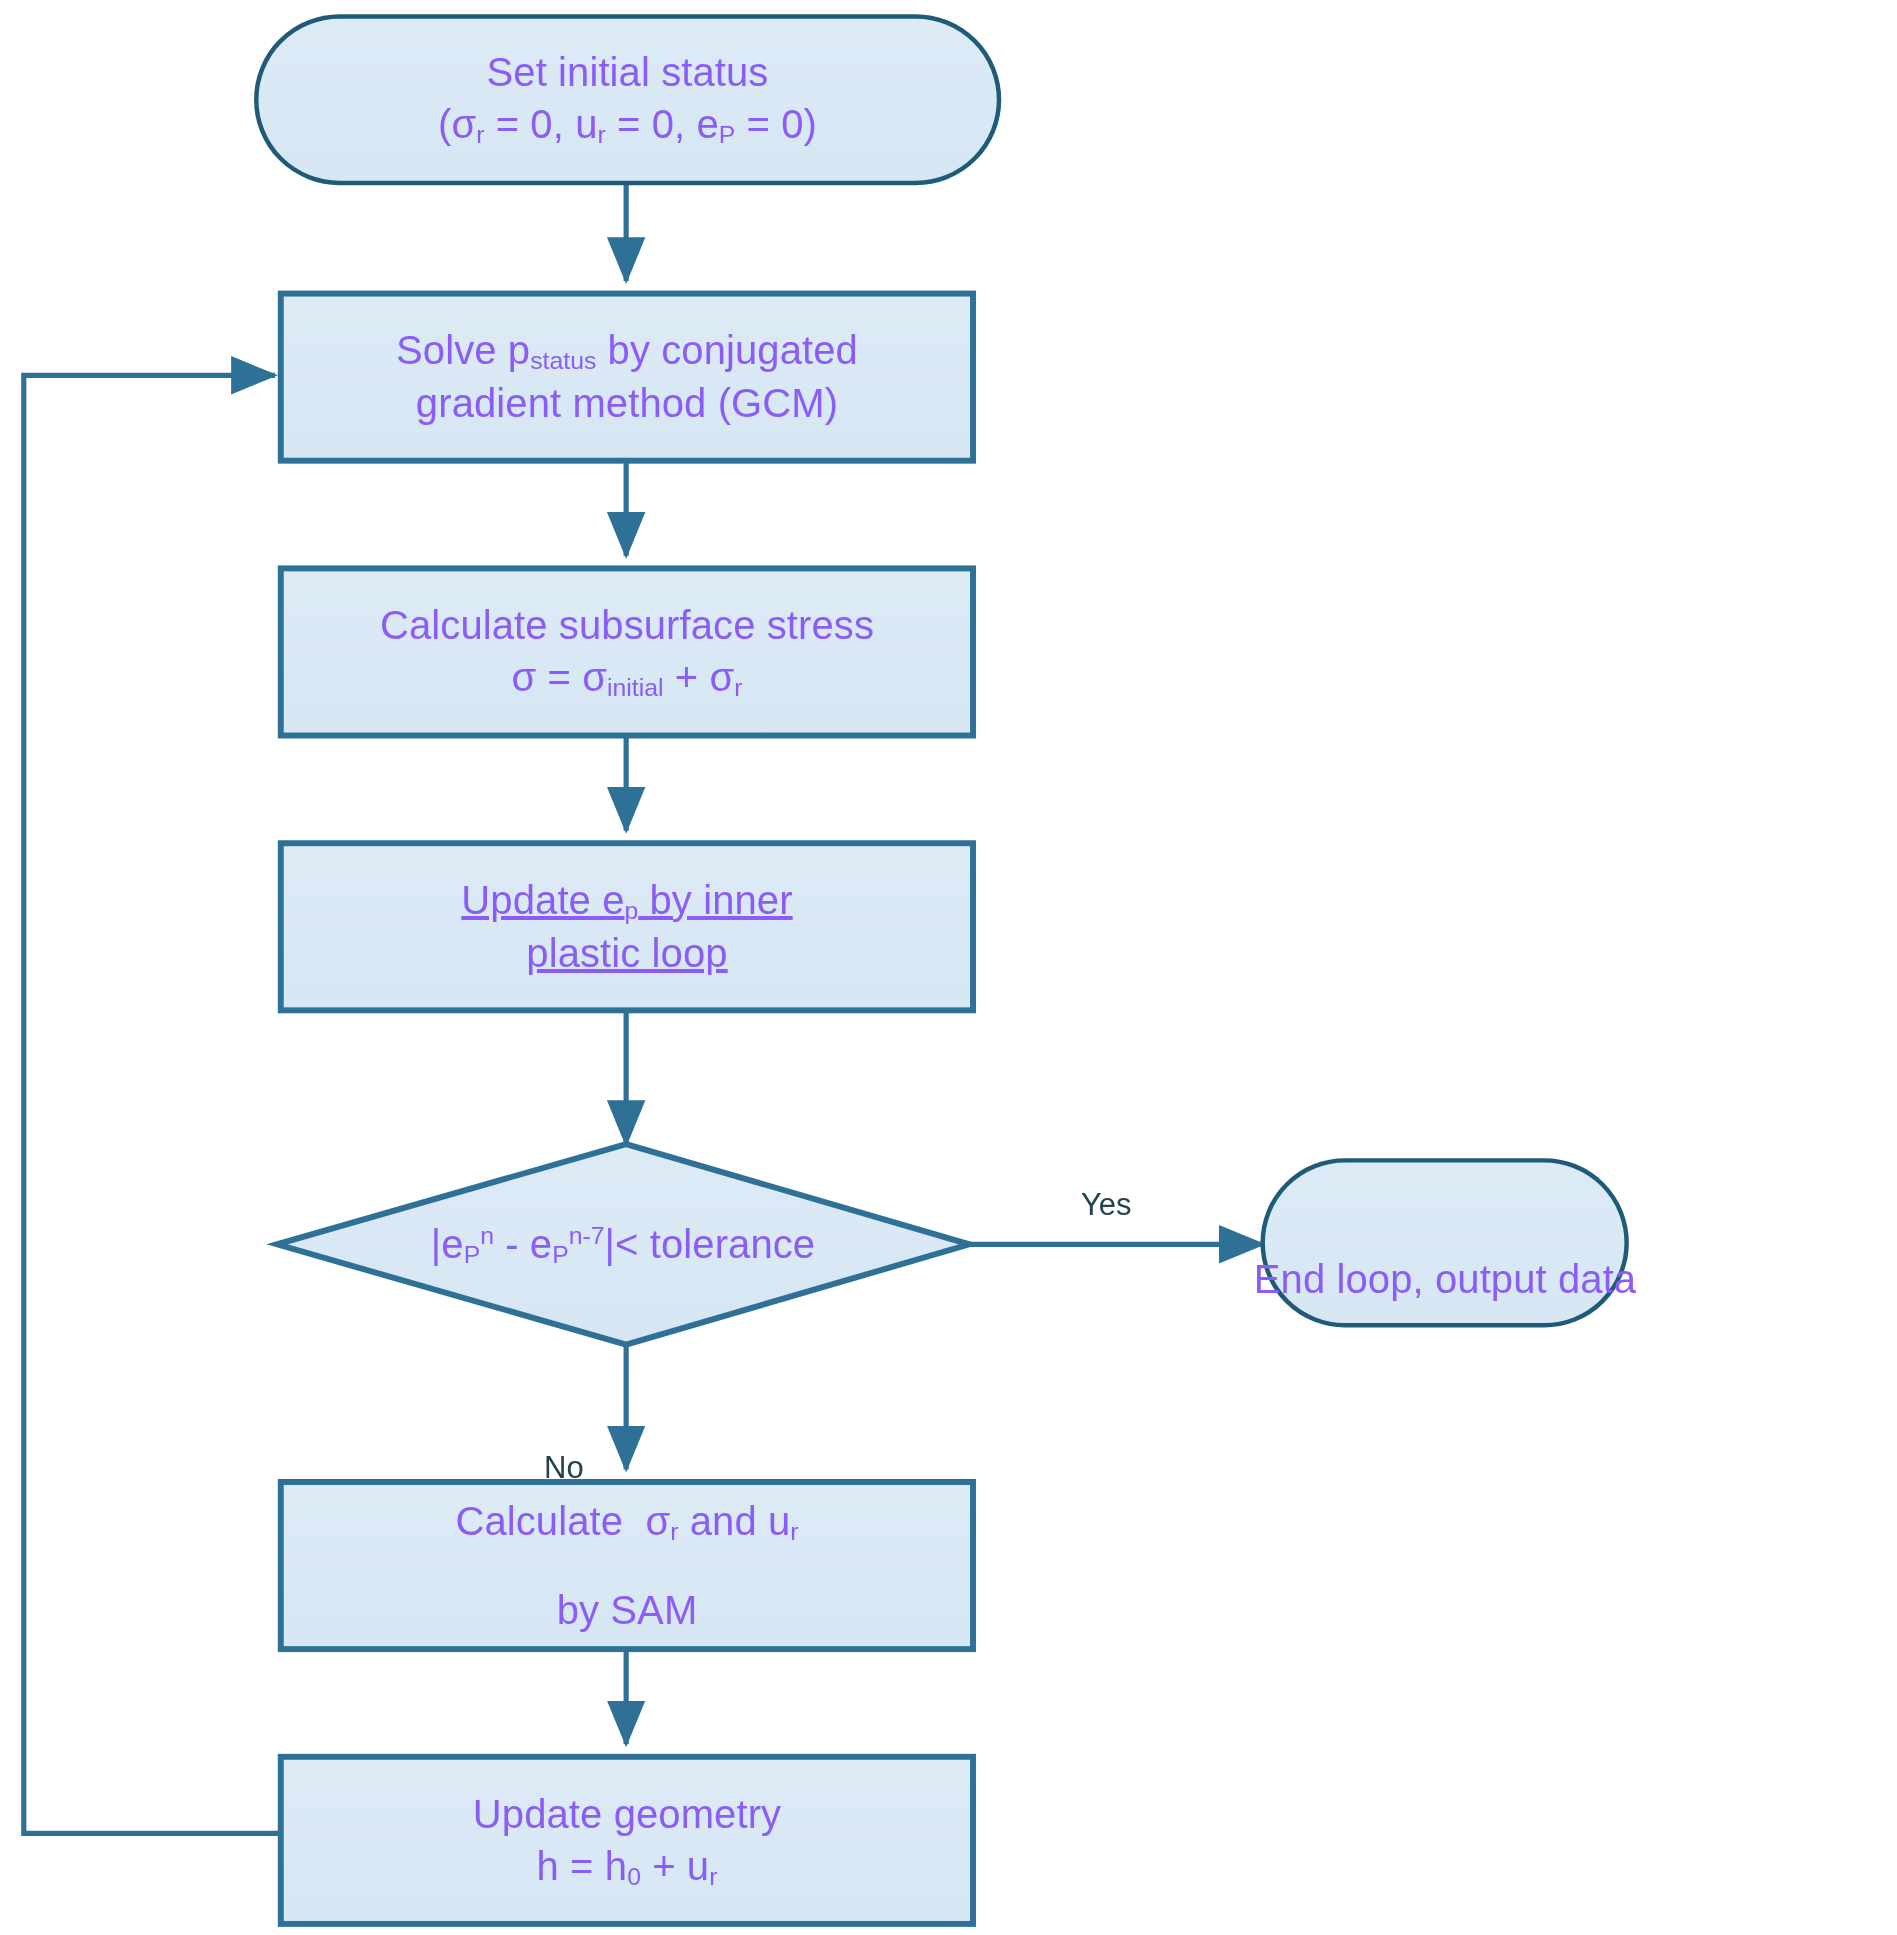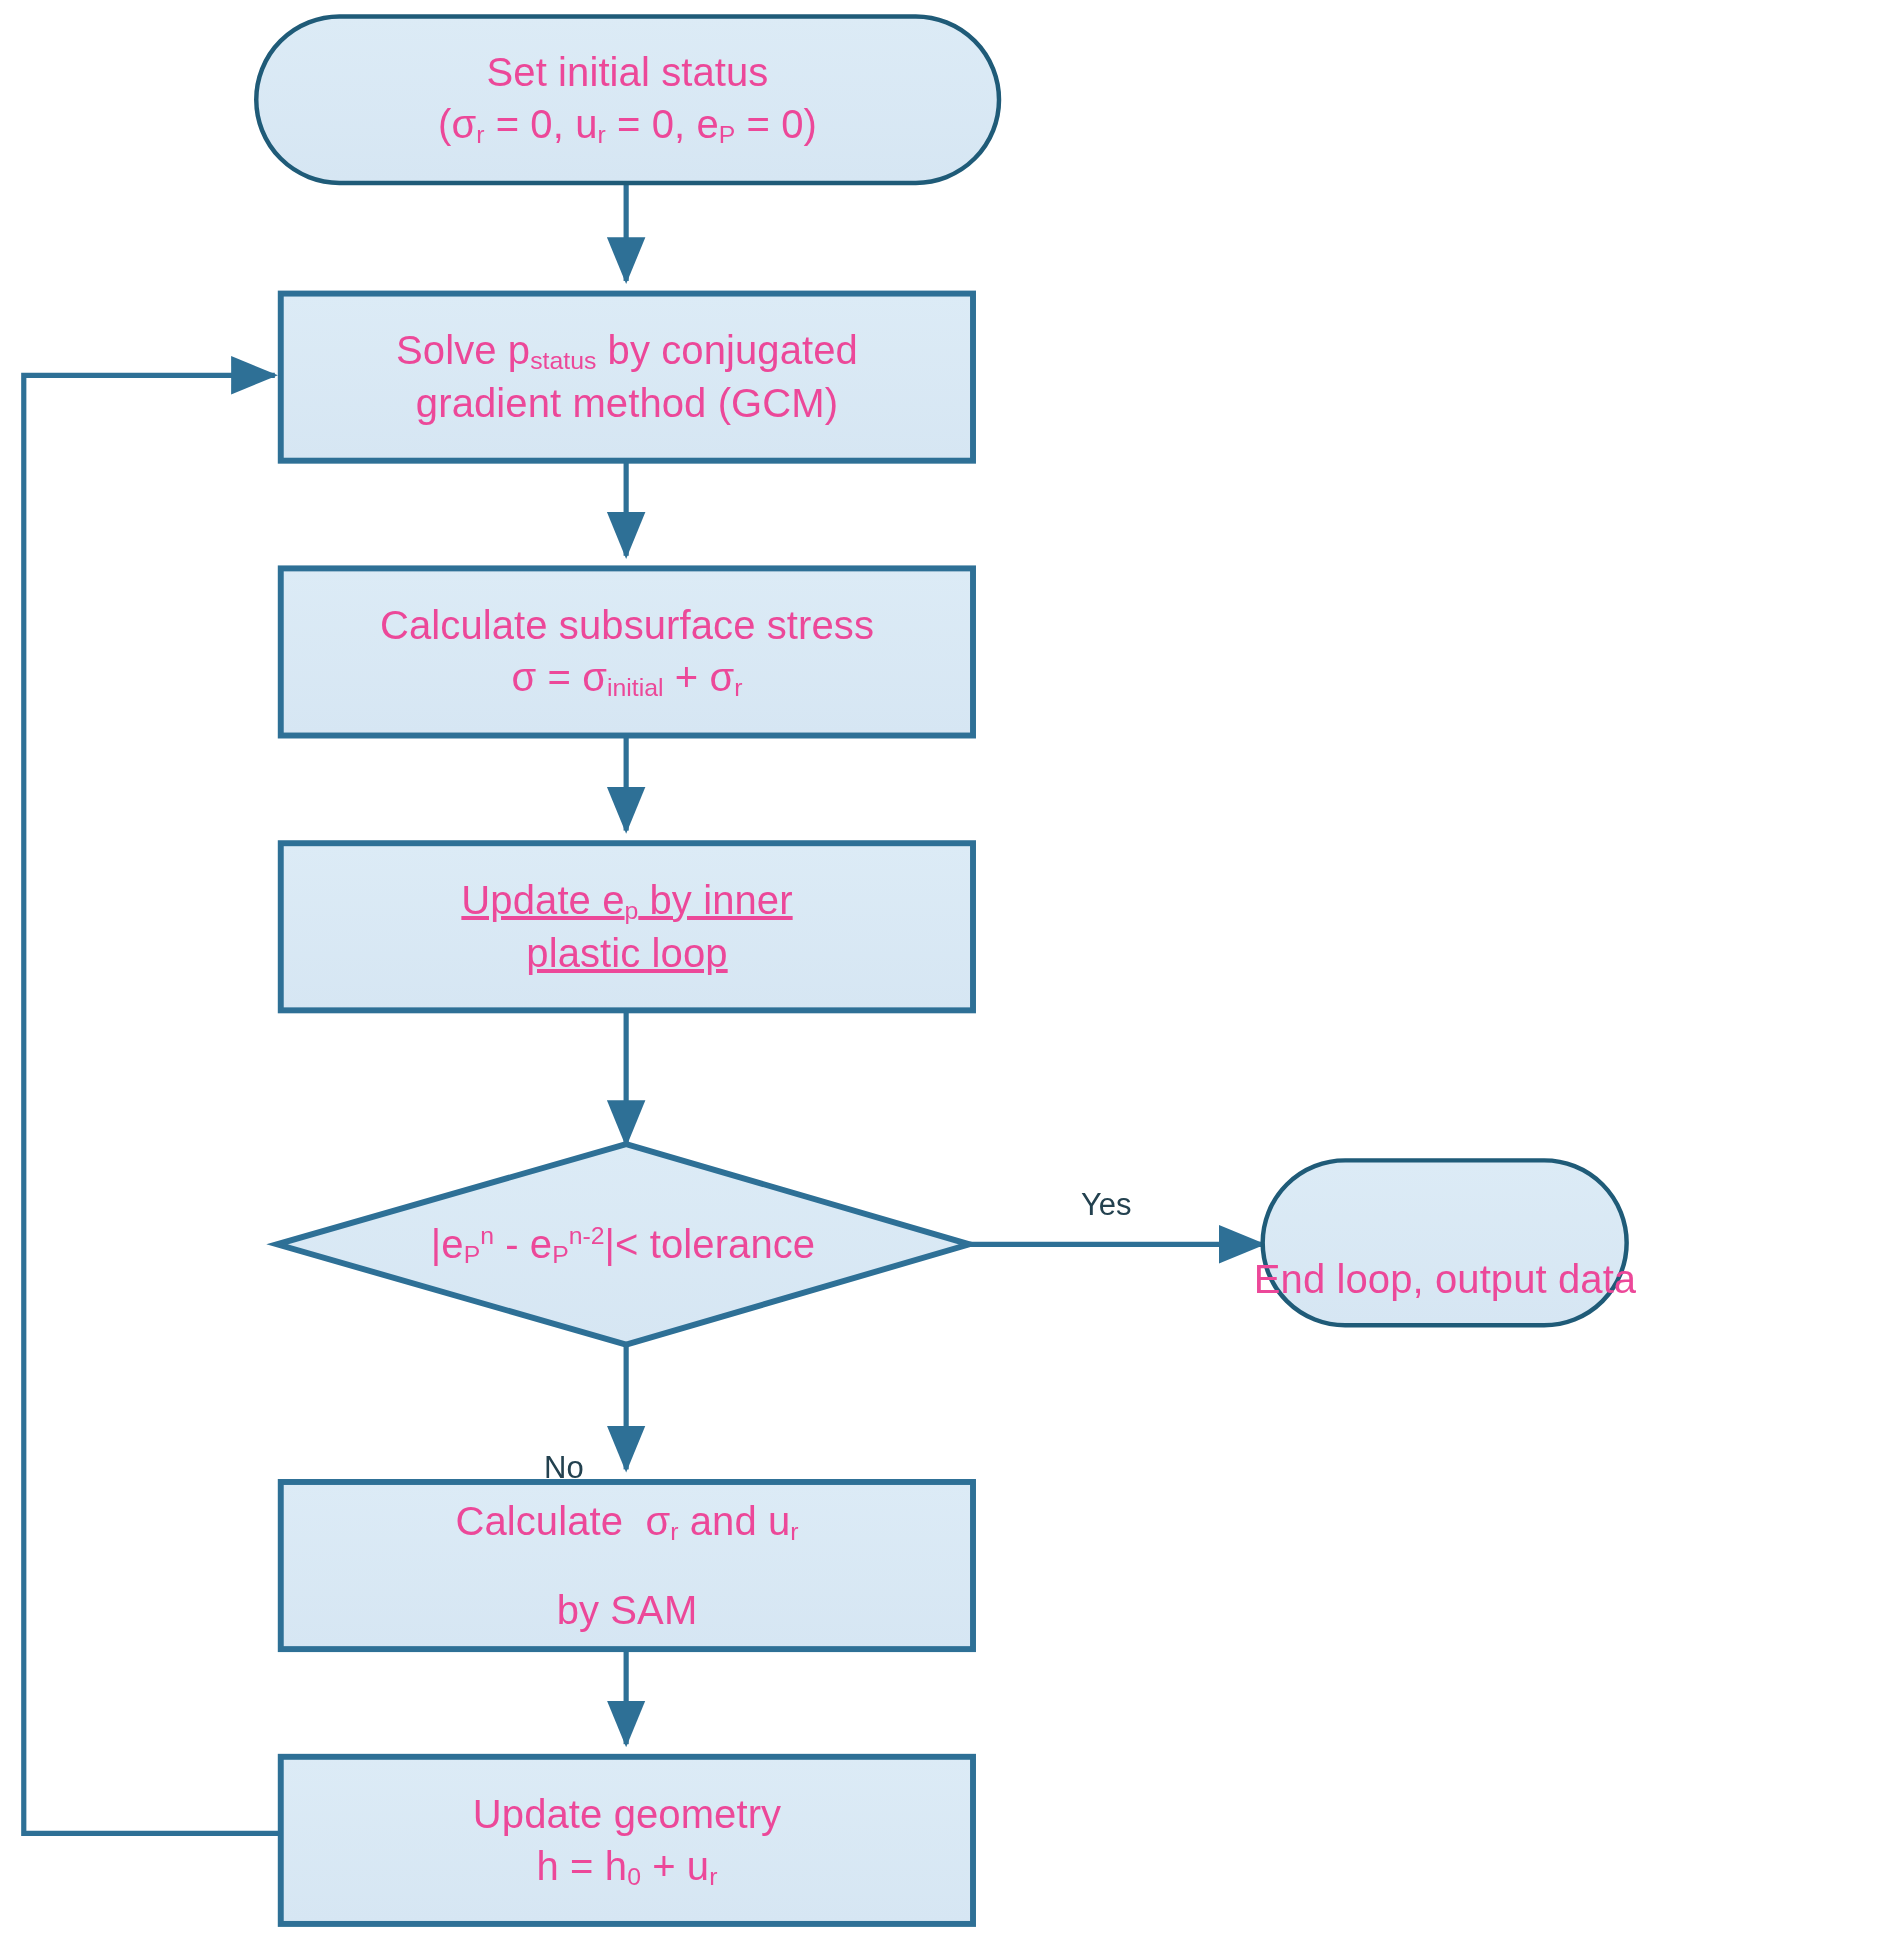--- a/index.html
+++ b/index.html
@@ -22,21 +22,21 @@
     width: 1897px;
     height: 1936px;
   }
   .node-label {
     position: absolute;
     display: flex;
     flex-direction: column;
     align-items: center;
     justify-content: center;
     text-align: right;
-    color: #ec4899;
+    color: #8b5cf6;
     font-family: "Liberation Sans", sans-serif;
     font-size: 40px;
     line-height: 1.30;
     letter-spacing: 0.1px;
     white-space: pre;
     pointer-events: none;
   }
   .node-label .ln { display: block; }
   sub {
     font-size: 0.62em;
@@ -123,21 +123,21 @@
     <span class="ln">Calculate subsurface stress</span>
     <span class="ln"><span>σ = σ</span><sub>initial</sub><span> + σ</span><sub>r</sub></span>
   </div>
 
   <div class="node-label" style="left:281px; top:843px; width:692px; height:167px;text-decoration:underline;">
     <span class="ln"><span>Update e</span><sub>p</sub><span> by inner</span></span>
     <span class="ln">plastic loop</span>
   </div>
 
   <div class="node-label" style="left:277px; top:1144px; width:692px; height:201px;">
-    <span class="ln"><span>|</span><span>e</span><sub>P</sub><sup>n</sup><span> - </span><span>e</span><sub>P</sub><sup>n-2</sup><span>|</span><span>&lt; tolerance</span></span>
+    <span class="ln"><span>|</span><span>e</span><sub>P</sub><sup>n</sup><span> - </span><span>e</span><sub>P</sub><sup>n-7</sup><span>|</span><span>&lt; tolerance</span></span>
   </div>
 
   <div class="node-label" style="left:1263px; top:1160px; width:364px; height:165px;margin-top:36px;">
     <span class="ln">End loop, output data</span>
   </div>
 
   <div class="node-label" style="left:281px; top:1482px; width:692px; height:167px;gap:35px;">
     <span class="ln"><span>Calculate  σ</span><sub>r</sub><span> and u</span><sub>r</sub></span>
     <span class="ln">by SAM</span>
   </div>

